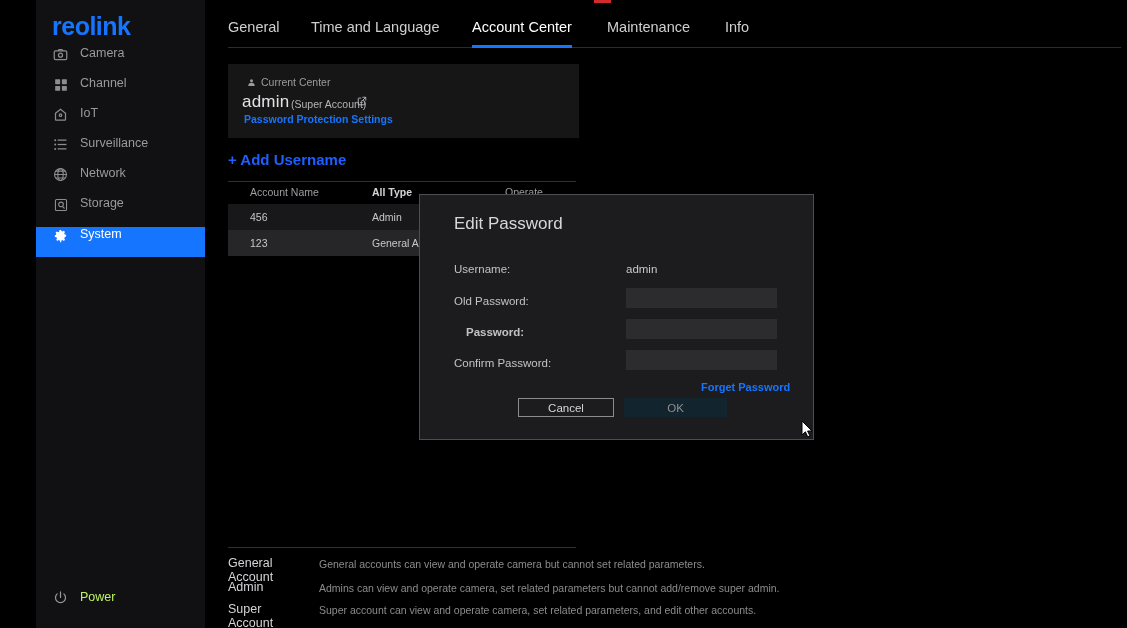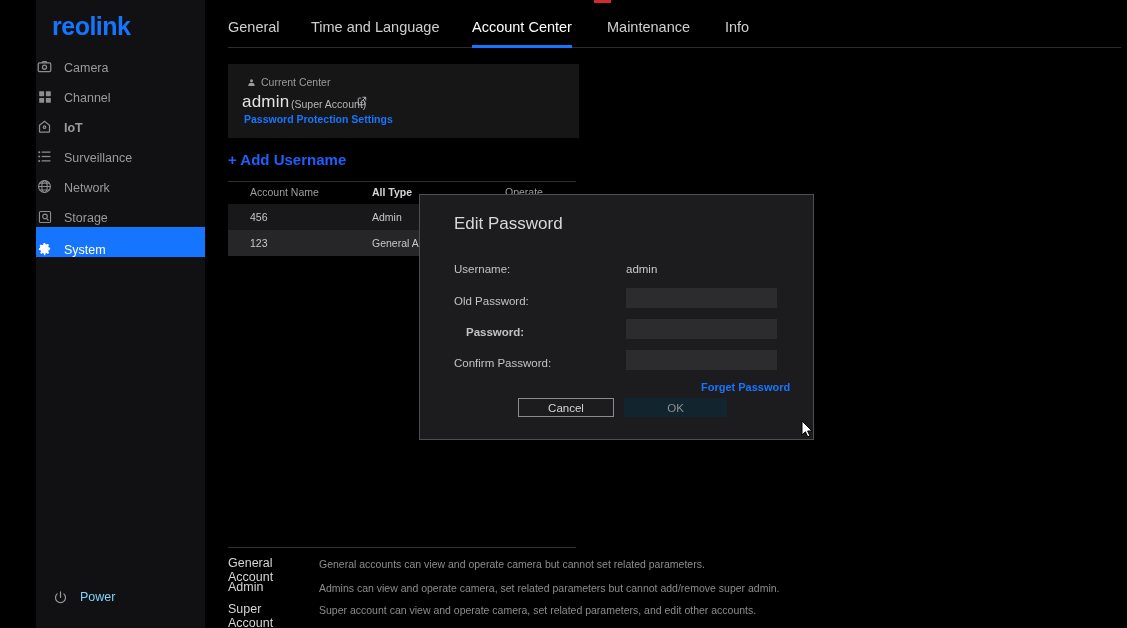--- a/index.html
+++ b/index.html
@@ -17,36 +17,36 @@
     background: #111113;
   }
   #logo {
     position: absolute; left: 16px; top: 12px;
     font-size: 25px; font-weight: 700; color: #1675ff;
     letter-spacing: -0.5px;
     display: flex; align-items: center;
   }
   .nav-list { position: absolute; left: 0; top: 46px; width: 169px; }
   .nav-item {
-    position: relative; height: 29px; display: flex; align-items: flex-end;
-    color: #9a9a9d; font-size: 12.5px;
+    position: relative; height: 29px; display: flex; align-items: flex-start;
+    padding-left: 16px; color: #9a9a9d; font-size: 12.5px;
     margin-bottom: 0; cursor: pointer;
   }
   .nav-item .nav-icon {
     width: 17px; height: 17px; margin-right: 11px;
     display: flex; align-items: center; justify-content: center;
     color: #8d8d90; flex: 0 0 17px;
   }
   .nav-item.active { background: #1675ff; color: #ffffff; }
   .nav-item.active .nav-icon { color: #ffffff; }
 
   #power-item {
     position: absolute; left: 0; bottom: 18px; width: 169px; height: 26px;
     display: flex; align-items: center; padding-left: 16px;
-    color: #7dd3fc; font-size: 12.5px; cursor: pointer;
+    color: #bef264; font-size: 12.5px; cursor: pointer;
   }
   #power-item .nav-icon {
     width: 17px; height: 17px; margin-right: 11px;
     display: flex; align-items: center; justify-content: center; color: #9a9a9d;
   }
 
   
   #red-marker {
     position: absolute; left: 558px; top: 0; width: 17px; height: 3px;
     background: #d22b2b;
@@ -215,21 +215,21 @@
           <svg width="14" height="14" viewBox="0 0 24 24" fill="currentColor">
             <rect x="2" y="2" width="8.5" height="8.5" rx="1"></rect>
               <rect x="13.5" y="2" width="8.5" height="8.5" rx="1"></rect>
             <rect x="2" y="13.5" width="8.5" height="8.5" rx="1"></rect>
               <rect x="13.5" y="13.5" width="8.5" height="8.5" rx="1"></rect>
           </svg>
         </span>
         <span>Channel</span>
       </div>
 
-      <div class="nav-item" style="margin-top:1px;font-weight:bold;">
+      <div class="nav-item" style="margin-top:1px;">
         <span class="nav-icon">
           <svg width="15" height="15" viewBox="0 0 24 24" fill="none" stroke="currentColor" stroke-width="2">
             <path d="M4 10l8-6.5L20 10v10a1 1 0 0 1-1 1H5a1 1 0 0 1-1-1z"></path>
               <circle cx="12" cy="13" r="2"></circle>
           </svg>
         </span>
         <span>IoT</span>
       </div>
 
       <div class="nav-item" style="margin-top:1px;">

